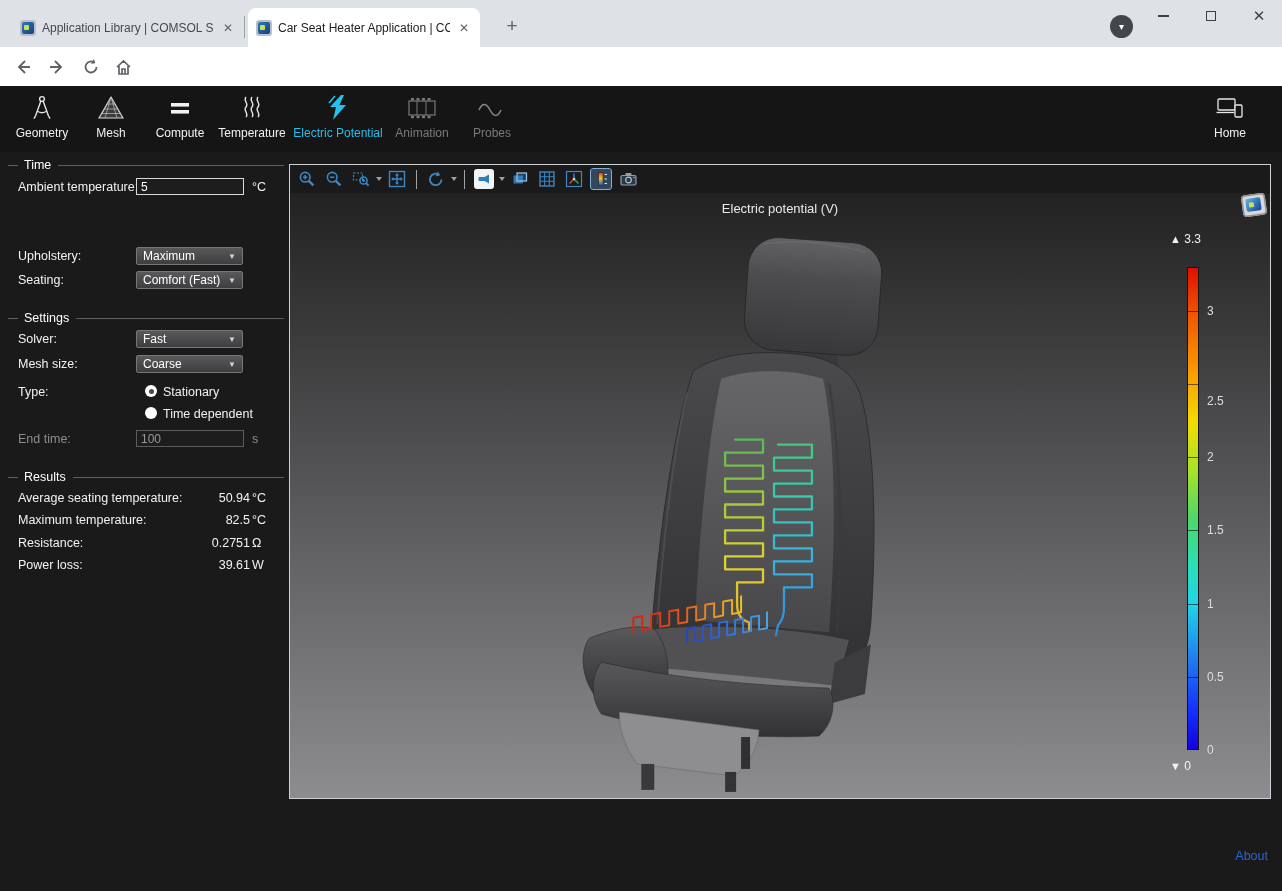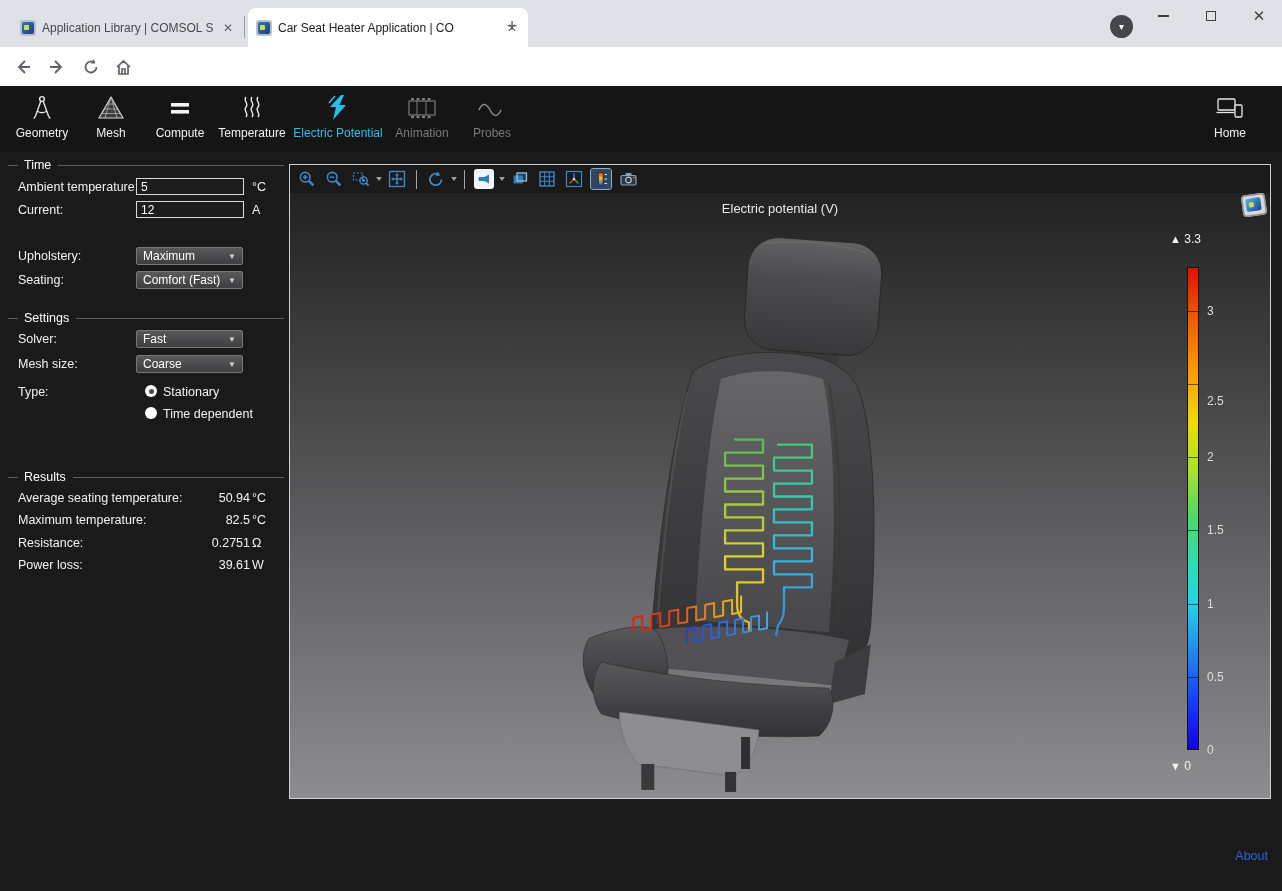--- a/index.html
+++ b/index.html
@@ -3,21 +3,21 @@
 <meta charset="utf-8">
 <style>
   * { margin:0; padding:0; box-sizing:border-box; }
   html,body { width:1282px; height:891px; overflow:hidden; background:#1a1a1b;
               font-family:"Liberation Sans", sans-serif; }
 
   
   .titlebar { position:absolute; left:0; top:0; width:1282px; height:47px; background:#dee1e6; }
   .tab { position:absolute; top:8px; height:39px; display:flex; align-items:center; font-size:12px; color:#45494d; }
   .tab.inactive { left:12px; width:232px; padding:0 8px; }
-  .tab.active { left:248px; width:280px; background:#ffffff; border-radius:8px 8px 0 0; padding:0 8px; color:#202124; }
+  .tab.active { left:248px; width:232px; background:#ffffff; border-radius:8px 8px 0 0; padding:0 8px; color:#202124; }
   .tab .title { flex:1; white-space:nowrap; overflow:hidden; margin:0 6px; }
   .tab .x { width:16px; height:16px; border-radius:50%; display:flex; align-items:center; justify-content:center;
             font-size:12px; color:#5f6368; }
   .tab-sep { position:absolute; left:244px; top:16px; width:1px; height:22px; background:#9aa0a6; }
   .favicon { width:16px; height:16px; border-radius:3px; background:#b9c0c8; position:relative; flex:0 0 16px; }
   .favicon i { position:absolute; left:2px; top:2px; width:12px; height:12px; border-radius:2px;
                background:linear-gradient(135deg,#2f77c2,#1b3f7e); }
   .favicon b { position:absolute; left:4px; top:5px; width:5px; height:5px; background:#cde04c; border-radius:1px; }
   .newtab { position:absolute; left:498px; top:12px; width:28px; height:28px; border-radius:50%;
             display:flex; align-items:center; justify-content:center; font-size:19px; color:#5f6368; }
@@ -279,25 +279,20 @@
   <div class="sec-h" style="top:6px">
     <span class="dashL"></span>
       <span class="t">Time</span>
       <span class="line"></span>
   </div>
   <div class="srow" style="top:26px">
     <span class="lbl">Ambient temperature:</span>
     <input class="t-input" value="5" style="">
     <span class="unit">°C</span>
   </div>
-  <div class="srow" style="top:49px">
-    <span class="lbl">Current:</span>
-    <input class="t-input" value="12" style="">
-    <span class="unit">A</span>
-  </div>
   <div class="srow" style="top:95px">
     <span class="lbl">Upholstery:</span>
     <span class="dd">
       <span>Maximum</span>
       <span class="arr">▼</span>
     </span>
   </div>
   <div class="srow" style="top:119px">
     <span class="lbl">Seating:</span>
     <span class="dd">
@@ -326,20 +321,25 @@
     </span>
   </div>
   <div class="srow" style="top:253px">
     <span class="radio" style="top:2px"></span>
     <span class="rlbl" style="top:2px">Time dependent</span>
   </div>
   <div class="srow" style="top:231px">
     <span class="lbl">Type:</span>
     <span class="radio sel" style="top:2px"></span>
     <span class="rlbl" style="top:2px">Stationary</span>
+  </div>
+  <div class="srow" style="top:278px">
+    <span class="lbl dim">End time:</span>
+    <input class="t-input disabled" value="100" style="">
+    <span class="unit dim">s</span>
   </div>
 
   <div class="sec-h" style="top:318px">
     <span class="dashL"></span>
       <span class="t">Results</span>
       <span class="line"></span>
   </div>
   <div class="rrow" style="top:339px">
     <span class="lbl">Average seating temperature:</span>
     <span class="val">50.94</span>

